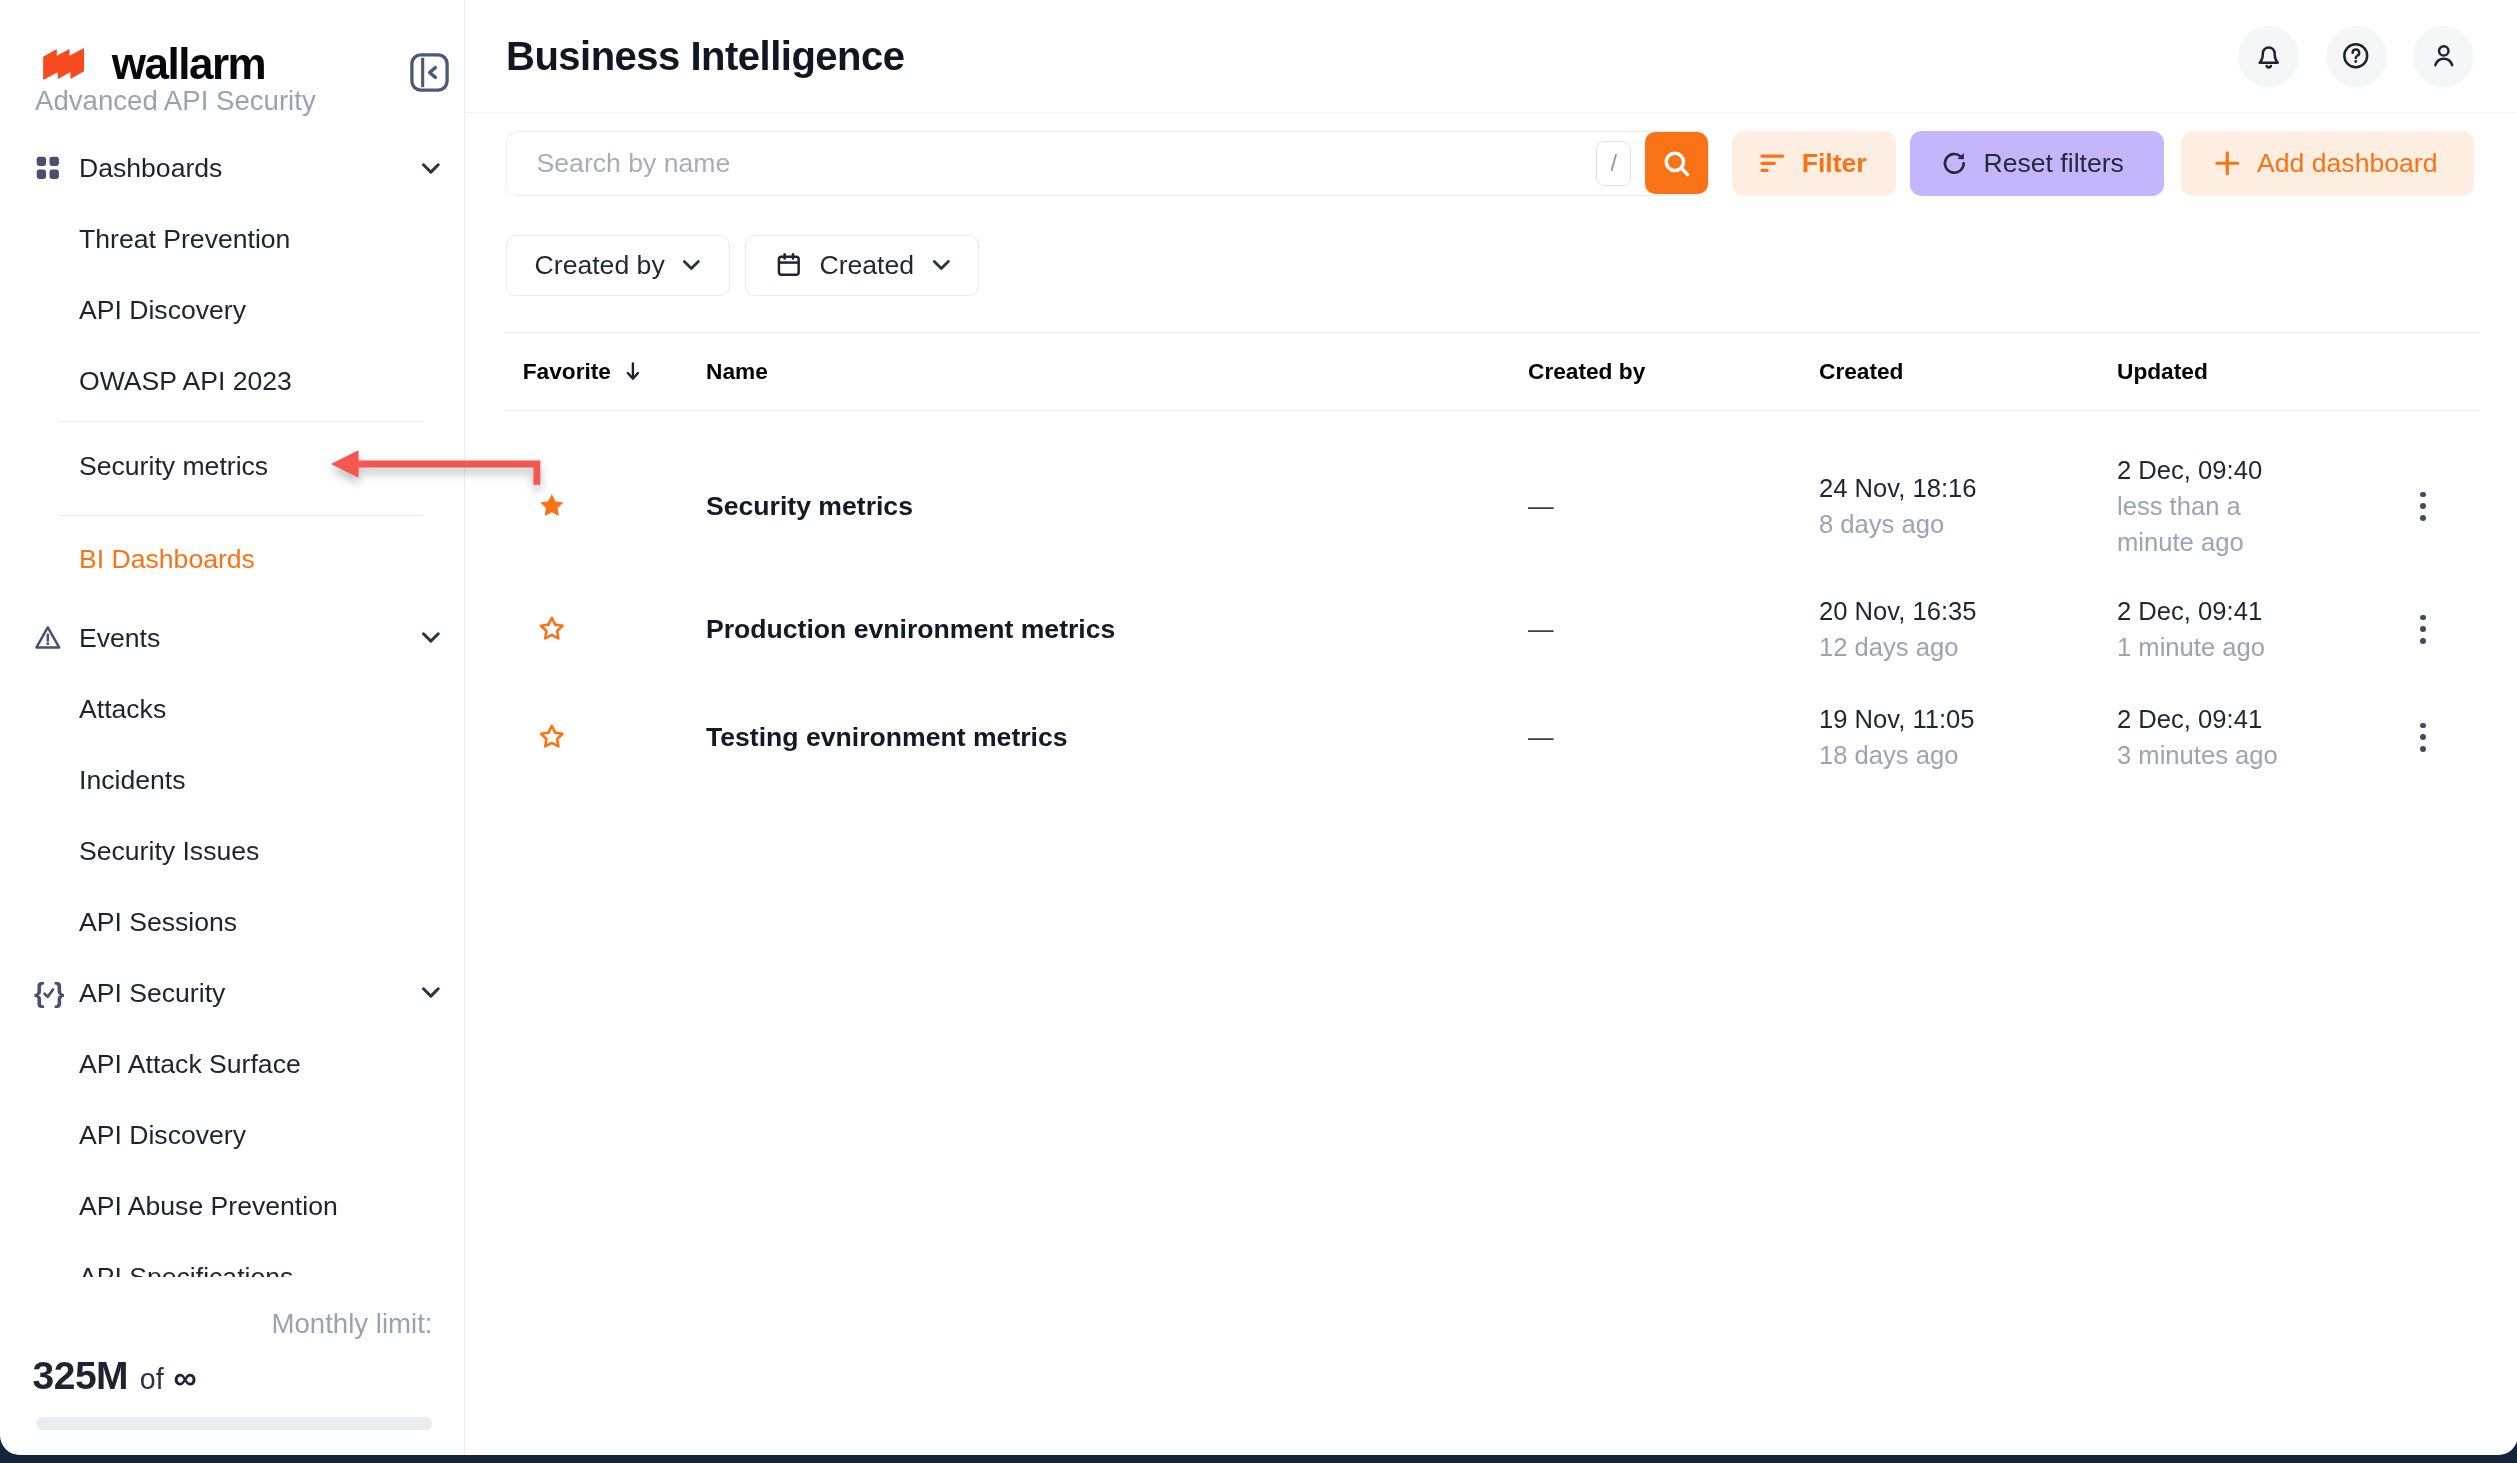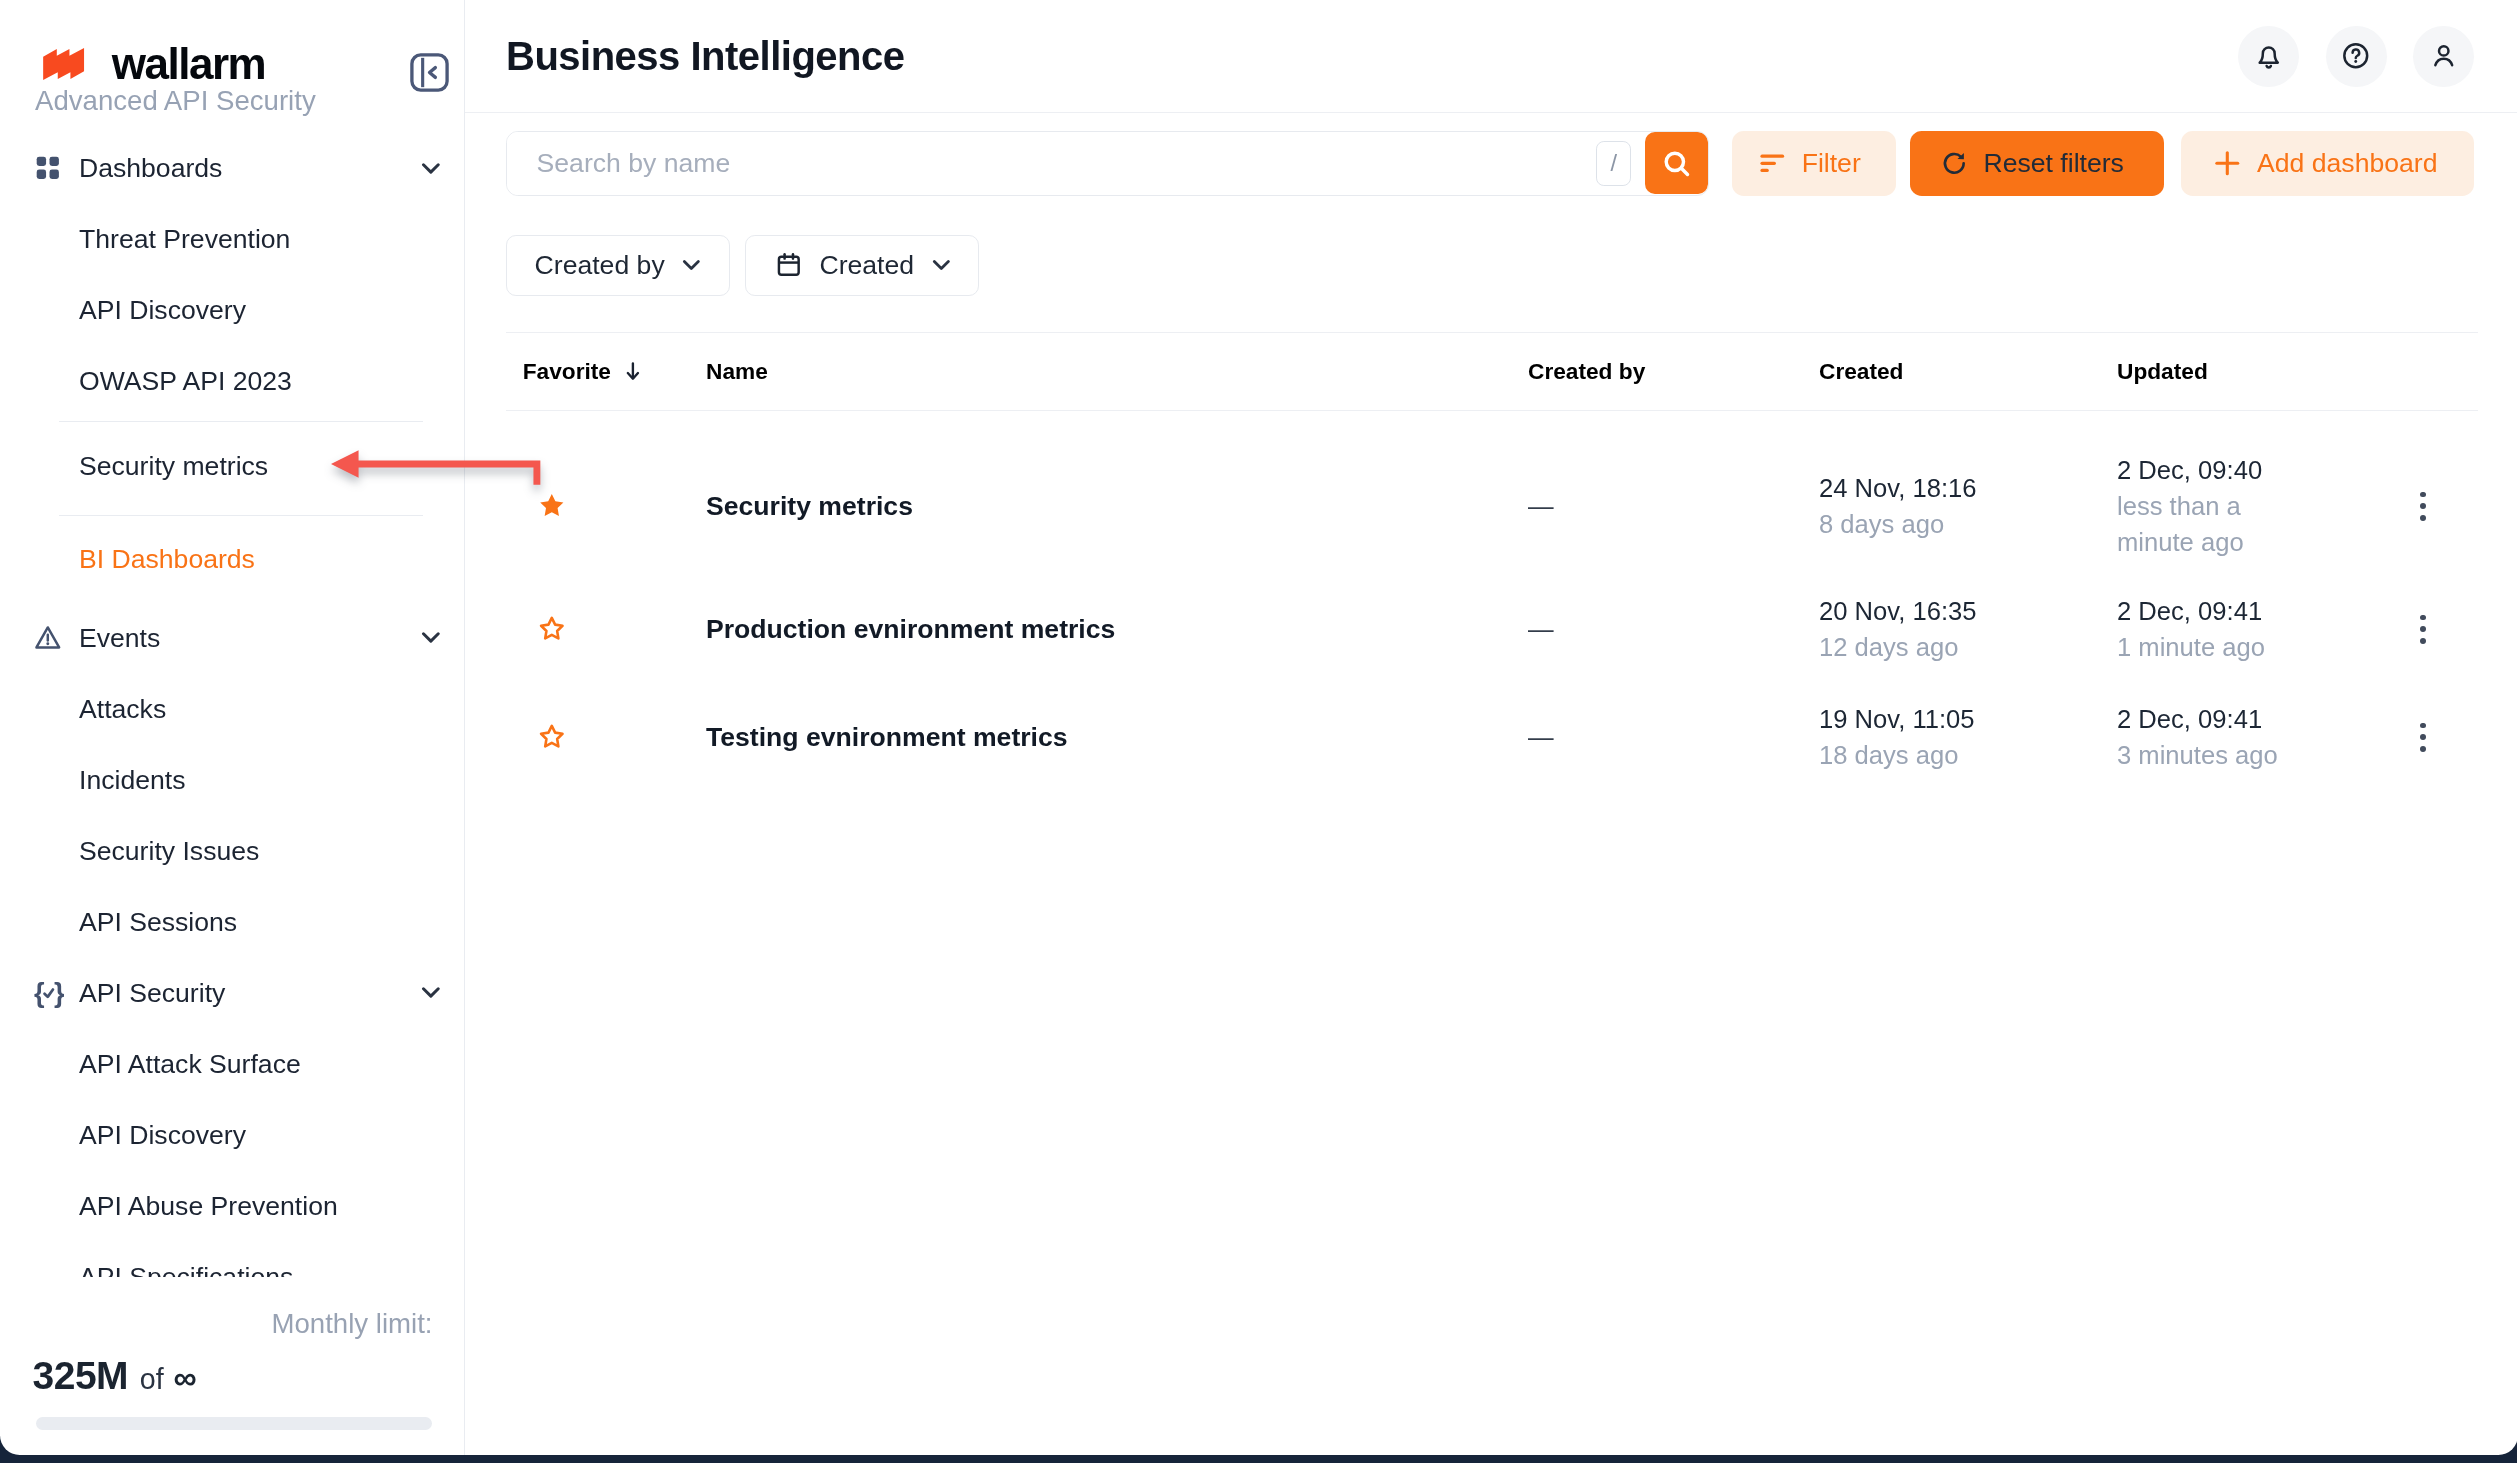--- a/index.html
+++ b/index.html
@@ -80,22 +80,22 @@
   }
   .search-btn {
     width:63px; height:62px; background:#f97316; border:none; border-radius:9.9px;
     display:flex; align-items:center; justify-content:center; cursor:pointer;
   }
   .btn {
     height:65px; border:none; border-radius:11.8px; display:flex; align-items:center;
     font-size:26.6px; cursor:pointer; font-family:"Liberation Sans", sans-serif;
   }
   .btn-filter { margin-left:22.7px; width:164px; background:#fdeee1; color:#f97316; padding-left:27.6px; }
-  .btn-filter .lbl { margin-left:15.8px; }
-  .btn-reset { margin-left:14.8px; width:254px; background:#f97316; color:#222b38; padding-left:29.6px;text-align:right; }
+  .btn-filter .lbl { margin-left:15.8px;font-weight:bold; }
+  .btn-reset { margin-left:14.8px; width:254px; background:#c4b5fd; color:#222b38; padding-left:29.6px;text-align:right; }
   .btn-reset .lbl { margin-left:14.8px; }
   .btn-add { margin-left:16.7px; width:293px; background:#fdeee1; color:#f97316; padding-left:31.5px; }
   .btn-add .lbl { margin-left:15.8px; }
 
   .chips { display:flex; margin:39px 0 0 41px; gap:15.8px; }
   .chip {
     height:61px; border:1.5px solid #e7eaef; border-radius:9.9px; background:#fff;
     display:flex; align-items:center; padding:0 27.6px; font-size:26.6px; color:#1e2734; cursor:pointer;
   }
   .chip .cal { margin-right:15.8px; display:flex; }

